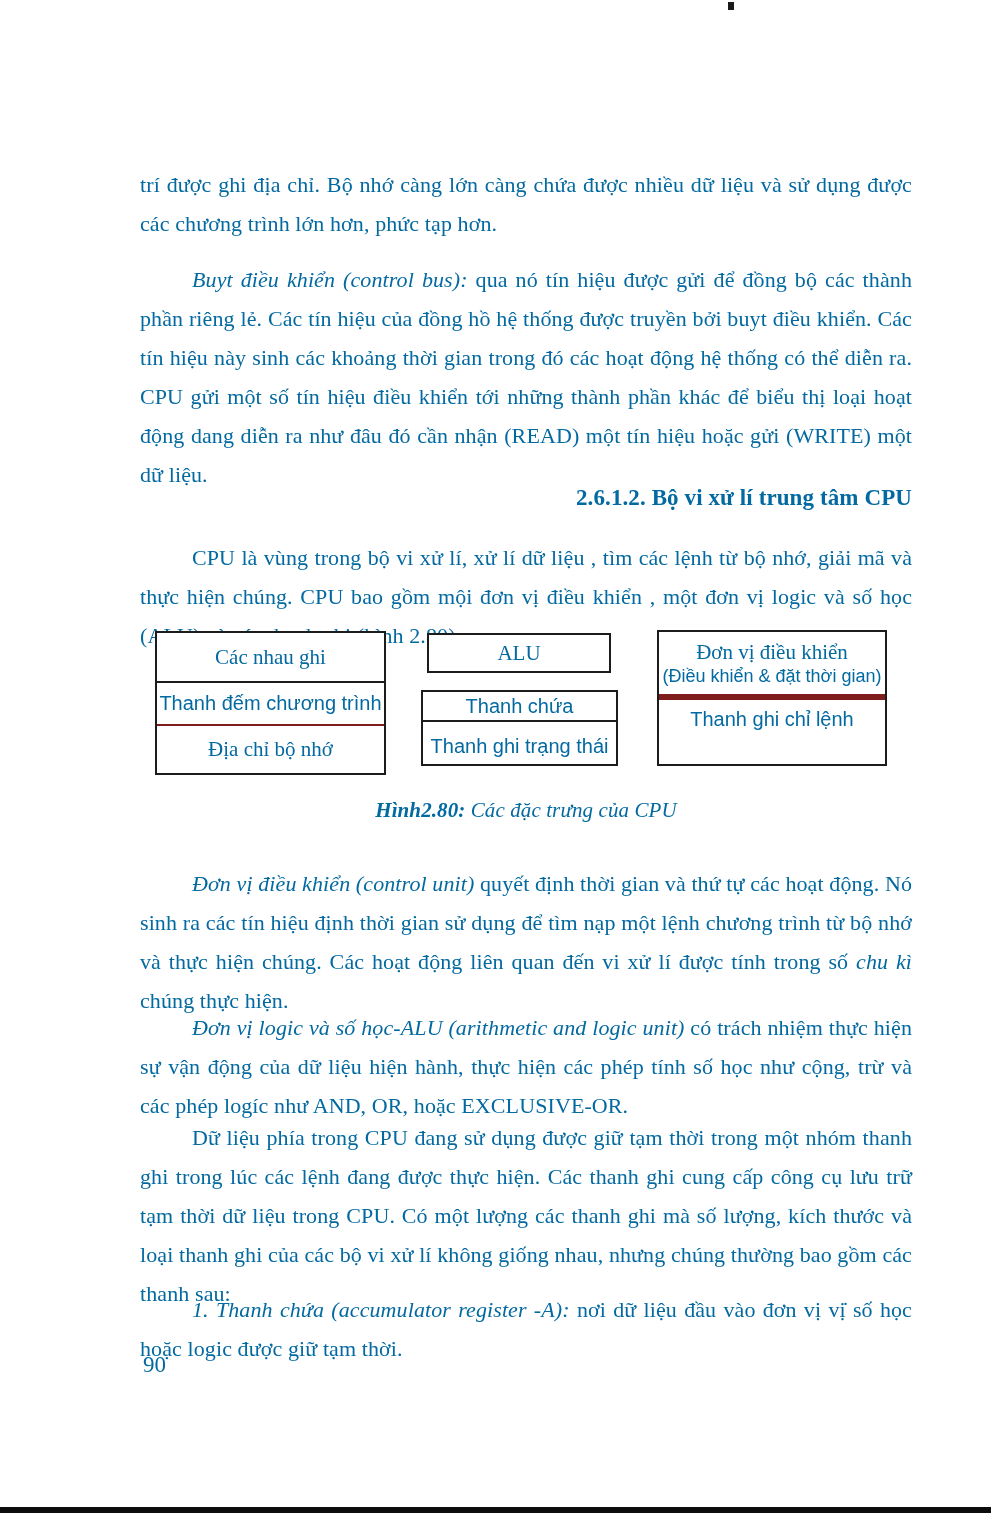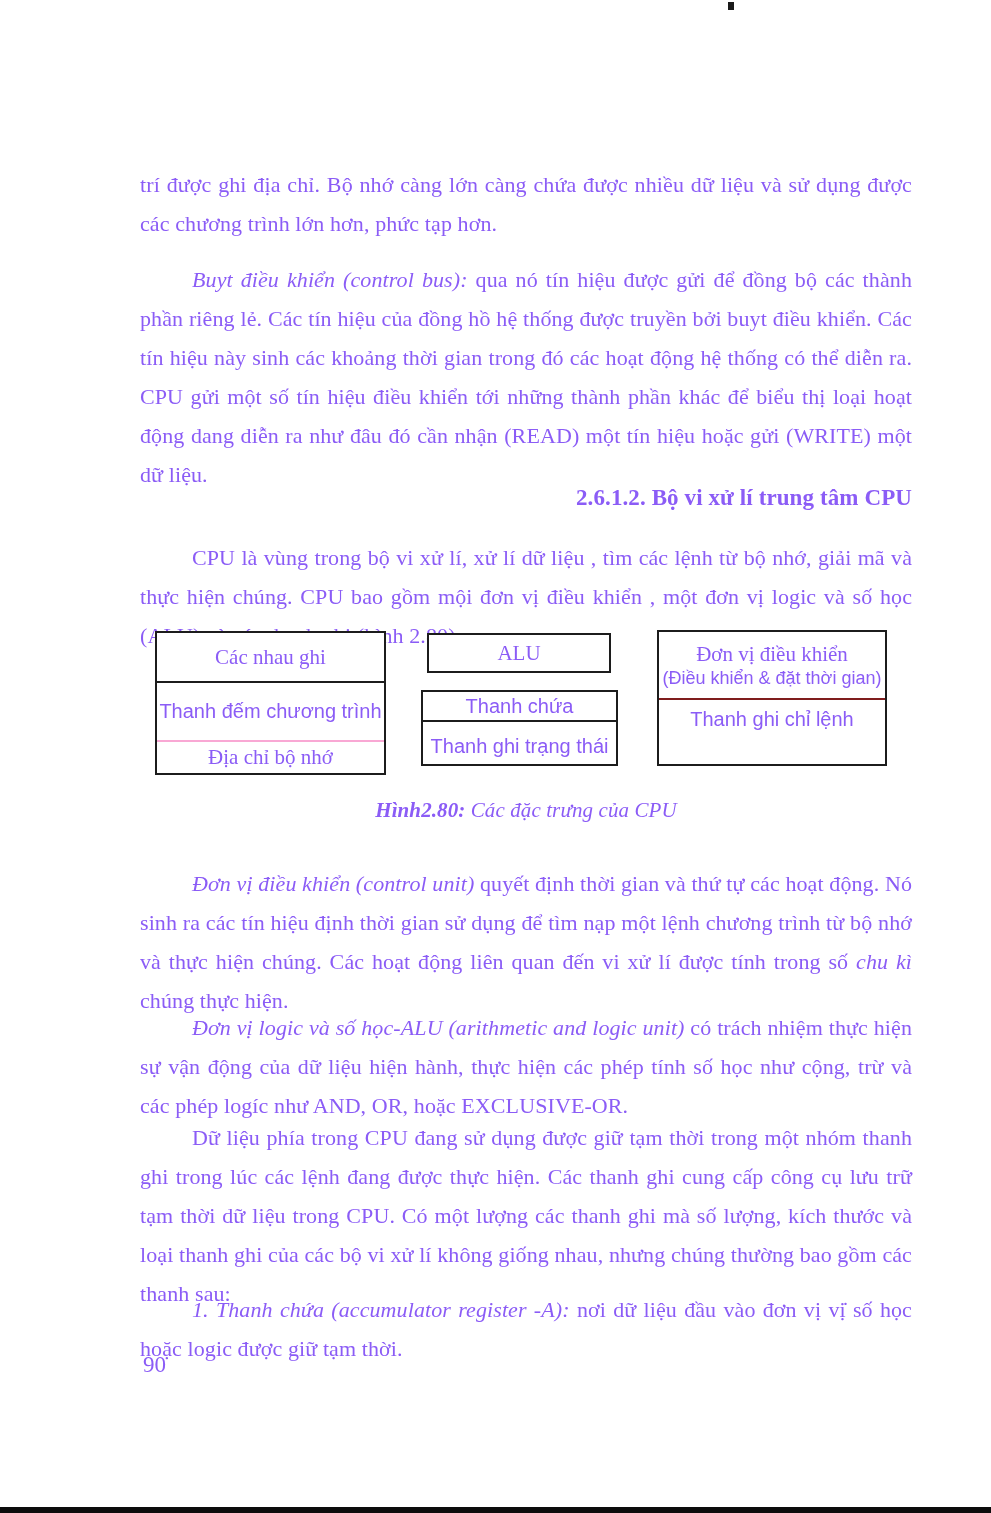--- a/index.html
+++ b/index.html
@@ -3,21 +3,21 @@
 <meta charset="utf-8">
 <style>
   html, body { margin: 0; padding: 0; }
   body { background: #e8e8e8; }
   .page {
     position: relative;
     width: 991px;
     height: 1513px;
     background: #ffffff;
     font-family: "Liberation Serif", serif;
-    color: #8b5cf6;
+    color: #0369a1;
     overflow: hidden;
     margin: 0 auto;
   }
   .block {
     position: absolute;
     left: 140px;
     width: 772px;
     font-size: 22px;
     line-height: 39px;
     text-align: justify;
@@ -62,29 +62,29 @@
     display: flex;
     align-items: center;
     justify-content: center;
     text-align: center;
     box-sizing: border-box;
   }
   .serif-cell { font-family: "Liberation Serif", serif; font-size: 21px; }
   .sans-cell  { font-family: "Liberation Sans", sans-serif; font-size: 20px; }
   #box-registers { left: 15px; top: 3px; width: 231px; height: 144px; display: flex; flex-direction: column; }
   #box-registers .r1 { height: 50px; border-bottom: 2px solid #1c1c1c; }
-  #box-registers .r2 { height: 59px; border-bottom: 2px solid #f9a8d4; }
+  #box-registers .r2 { height: 43px; border-bottom: 2px solid #7f1d1d; }
   #box-registers .r3 { flex: 1; }
   #box-alu { left: 287px; top: 5px; width: 184px; height: 40px; }
   #box-alu .r1 { height: 100%; }
   #box-acc { left: 281px; top: 62px; width: 197px; height: 76px; display: flex; flex-direction: column; }
   #box-acc .r1 { height: 30px; border-bottom: 2px solid #1c1c1c; }
   #box-acc .r2 { height: 30px; align-items: flex-start; padding-top: 13px; }
   #box-ctrl { left: 517px; top: 2px; width: 230px; height: 136px; display: flex; flex-direction: column; }
-  #box-ctrl .r1 { height: 68px; border-bottom: 2px solid #7f1d1d; flex-direction: column; justify-content: center; }
+  #box-ctrl .r1 { height: 68px; border-bottom: 6px solid #7f1d1d; flex-direction: column; justify-content: center; }
   #box-ctrl .r1 .l2 { font-family: "Liberation Sans", sans-serif; font-size: 18px; margin-top: 1px; }
   #box-ctrl .r2 { flex: 1; align-items: flex-start; padding-top: 8px; }
   
   .top-mark {
     position: absolute;
     left: 728px; top: 2px;
     width: 6px; height: 8px;
     background: #1a1a1a;
   }
   .bottom-bar {

